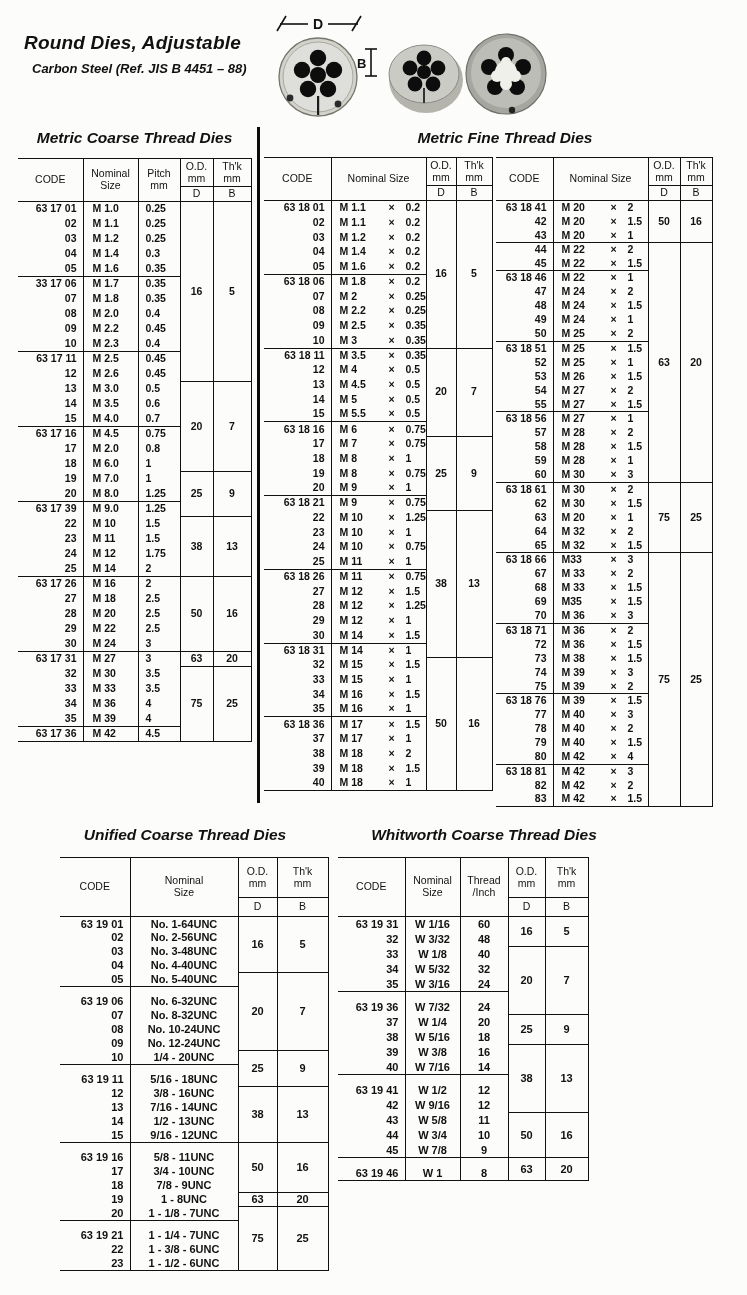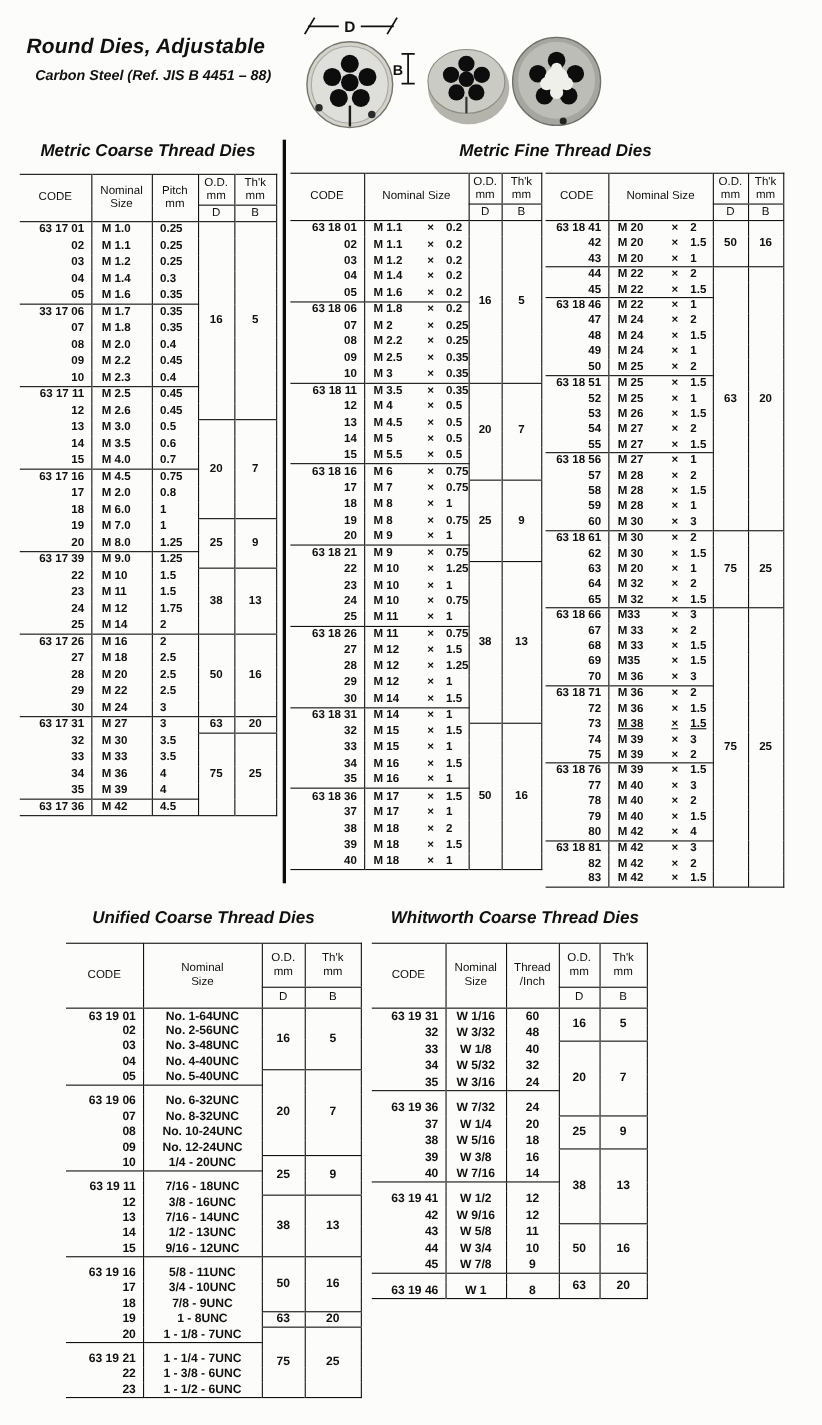--- a/index.html
+++ b/index.html
@@ -35,21 +35,21 @@
   .t-ww .h1{height:40px;} .t-ww .h2{height:19px;} .t-ww tbody tr{height:15px;} .t-ww tbody tr.spacer{height:8px;}
   .t-un td,.t-ww td{font-size:11px;}
   #tbl-metric-coarse{left:18px;top:158px;width:233px;}
   #tbl-fine-left{left:264px;top:157px;width:228px;}
   #tbl-fine-right{left:496px;top:157px;width:216px;}
   #tbl-unified{left:60px;top:857px;width:268px;}
   #tbl-whitworth{left:338px;top:857px;width:250px;}
   #title-coarse{left:18px;top:129px;width:233px;}
   #title-fine{left:370px;top:129px;width:270px;}
   #title-unified{left:50px;top:826px;width:270px;}
-  #title-whitworth{left:318px;top:826px;width:300px;}
+  #title-whitworth{left:334px;top:826px;width:300px;}
   #die-illustration{left:268px;top:2px;}
 </style>
 </head>
 <body>
 
 <div class="abs" id="main-title">Round Dies, Adjustable</div>
 <div class="abs" id="sub-title">Carbon Steel  (Ref. JIS B 4451 – 88)</div>
 
 <svg class="abs" id="die-illustration" width="310" height="120" viewBox="0 0 310 120">
 
@@ -1123,21 +1123,21 @@
           <td class="size" style="padding: 0px;">
             <div class="fs">
               <span class="fm">M 36</span>
               <span class="fx">×</span>
               <span class="fp">1.5</span>
             </div>
           </td>
         </tr>
         <tr>
           <td class="code cfirst">73</td>
-          <td class="size" style="padding: 0px; text-decoration: underline;">
+          <td class="size" style="padding: 0px;">
             <div class="fs">
               <span class="fm">M 38</span>
               <span class="fx">×</span>
               <span class="fp">1.5</span>
             </div>
           </td>
         </tr>
         <tr>
           <td class="code cfirst">74</td>
           <td class="size" style="padding: 0px;">
@@ -1314,21 +1314,21 @@
           <td class="sizec">1/4  - 20UNC</td>
           <td class="od" rowspan="3">25</td>
           <td class="thk" rowspan="3">9</td>
         </tr>
         <tr class="spacer sep">
           <td class="code cfirst"></td>
           <td class="sizec"></td>
         </tr>
         <tr>
           <td class="code cfirst">63 19 11</td>
-          <td class="sizec">7/16 - 18UNC</td>
+          <td class="sizec">5/16 - 18UNC</td>
         </tr>
         <tr>
           <td class="code cfirst">12</td>
           <td class="sizec">3/8  - 16UNC</td>
           <td class="od" rowspan="4">38</td>
           <td class="thk" rowspan="4">13</td>
         </tr>
         <tr>
           <td class="code cfirst">13</td>
           <td class="sizec">7/16 - 14UNC</td>

